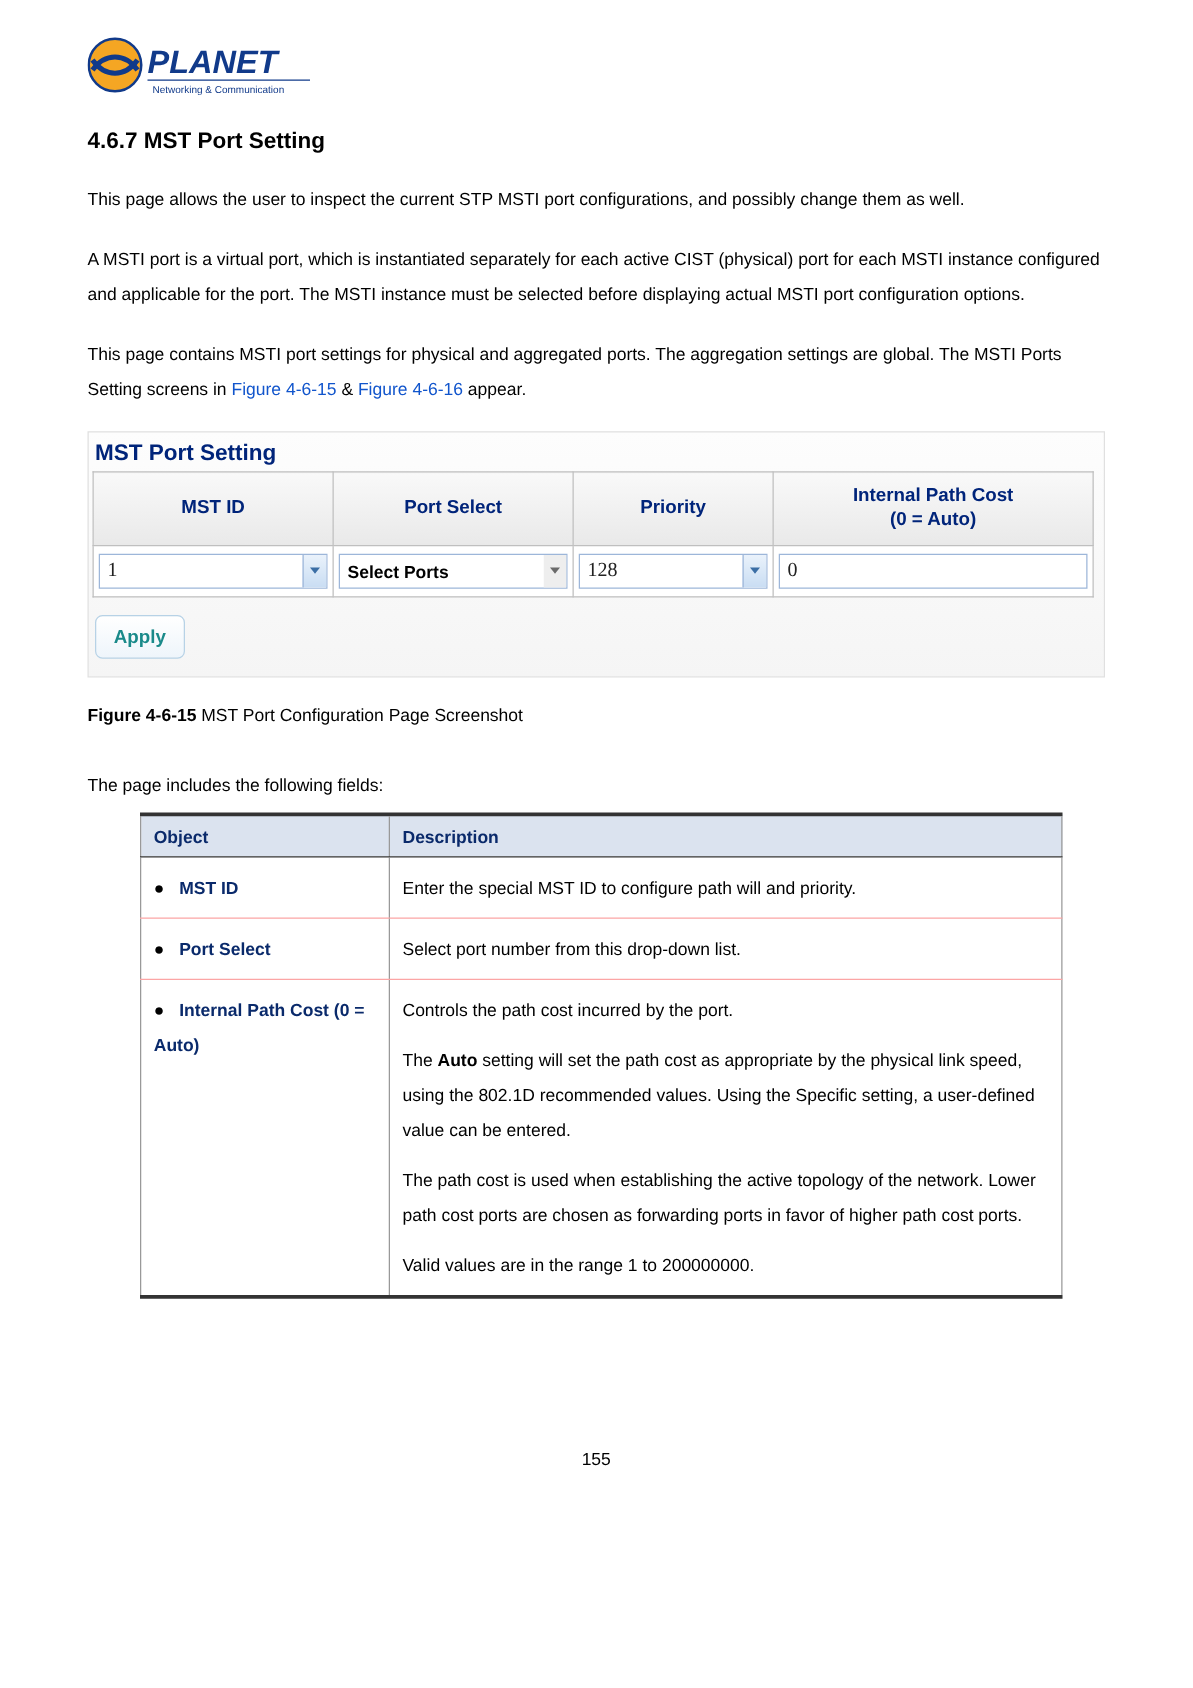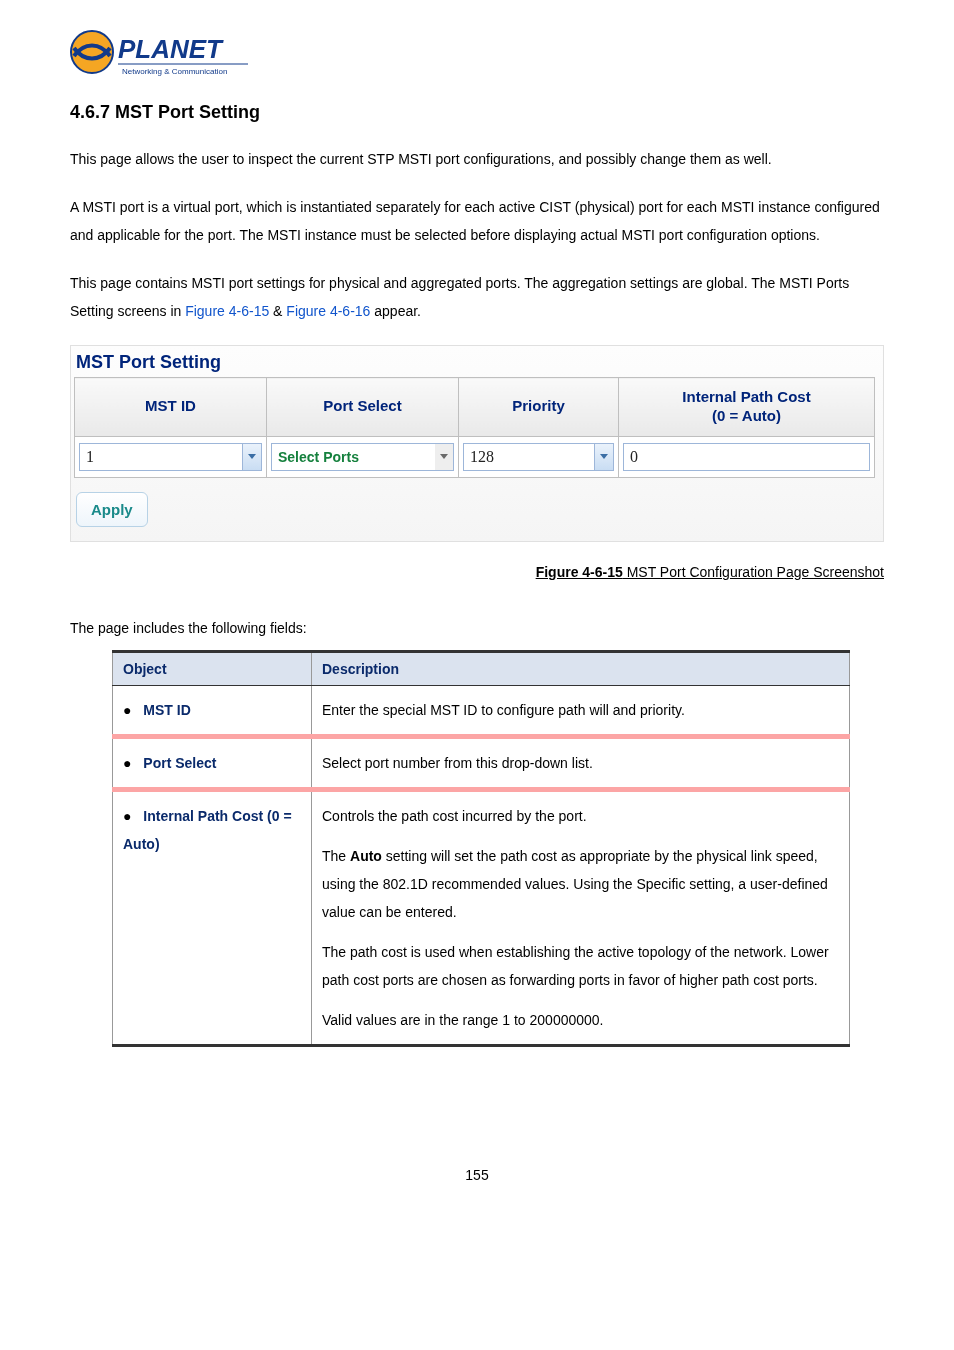--- a/index.html
+++ b/index.html
@@ -76,21 +76,21 @@
     font-size: 16px;
     color: #222;
   }
   .select-box .val {
     flex: 1;
     padding: 0 6px;
     overflow: hidden;
     white-space: nowrap;
   }
   .select-box .val.teal {
-    color: #15803d;
+    color: #000000;
     font-family: Arial, sans-serif;
     font-weight: bold;
     font-size: 14px;
   }
   .select-box .arrow-btn {
     width: 18px;
     height: 100%;
     background: linear-gradient(#eaf2fb,#c9ddf3);
     border-left: 1px solid #9db6d9;
     display: flex;
@@ -106,23 +106,22 @@
     display: inline-block;
     border: 1px solid #b7d2e6;
     border-radius: 6px;
     background: linear-gradient(#ffffff,#eef5fb);
     color: #1a8a8a;
     font-weight: bold;
     font-size: 15px;
     padding: 8px 14px;
   }
   .fig-caption {
-    text-align: right;
+    text-align: left;
     margin: 22px 0 40px 0;
-    text-decoration: underline;
   }
   .fig-caption .b { font-weight: bold; }
   .fields-intro { margin: 0 0 14px 0; }
   
   .fields-table {
     width: 738px;
     margin: 0 0 0 42px;
     border-collapse: collapse;
   }
   .fields-table thead th {
@@ -131,21 +130,21 @@
     font-weight: bold;
     text-align: left;
     padding: 8px 10px;
     border: 1px solid #999;
     border-top: 3px solid #333;
     border-bottom: 1px solid #333;
   }
   .fields-table td {
     border-left: 1px solid #999;
     border-right: 1px solid #999;
-    border-bottom: 5px solid #fca5a5;
+    border-bottom: 1px solid #fca5a5;
     padding: 10px 10px;
     vertical-align: top;
     line-height: 2.0;
   }
   .fields-table tbody tr:last-child td {
     border-bottom: 3px solid #333;
   }
   .fields-table td.obj {
     width: 178px;
     color: #0a2a6b;

